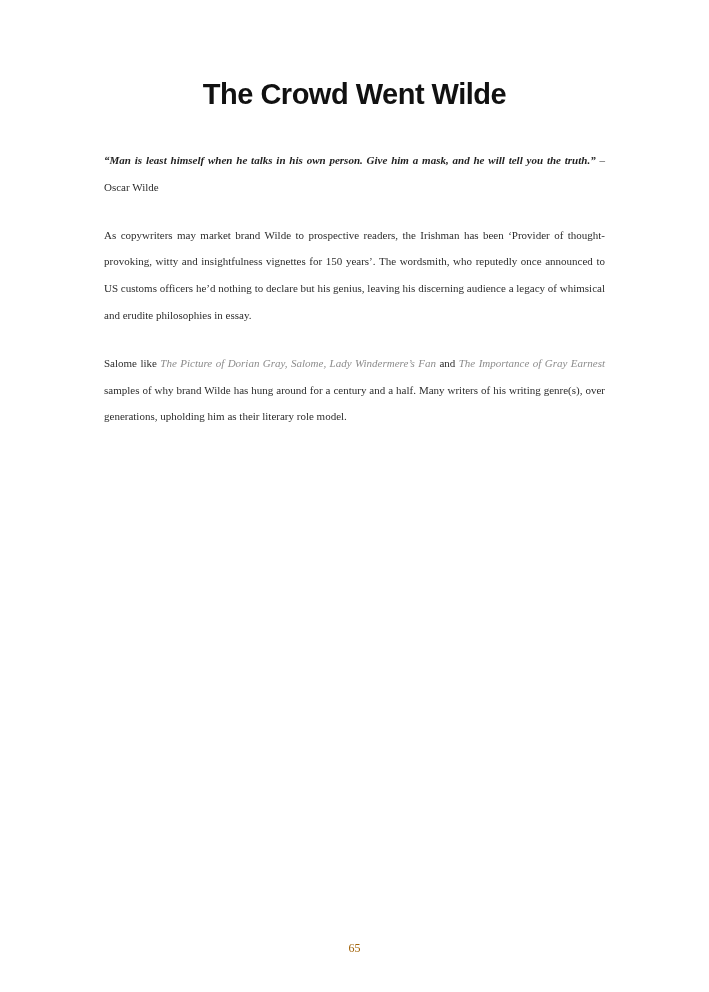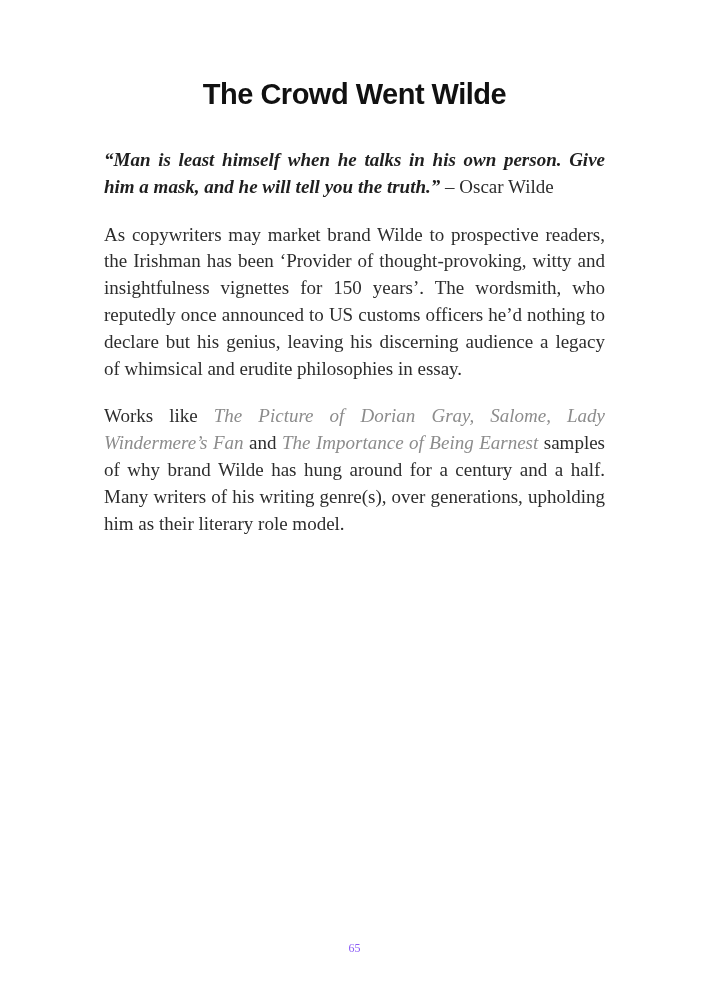--- a/index.html
+++ b/index.html
@@ -26,21 +26,21 @@
   .doc-title {
     font-family: "Liberation Sans", sans-serif;
     font-weight: 800;
     font-size: 29px;
     letter-spacing: -0.5px;
     text-align: center;
     color: #111111;
     margin: 0 0 36px 0;
   }
   .para {
-    font-size: 19px;
+    font-size: 11px;
     line-height: 26.8px;
     text-align: justify;
     margin: 0 0 21px 0;
     color: #2d2d2d;
   }
   .bold-italic {
     font-weight: bold;
     font-style: italic;
     color: #1f1f1f;
   }
@@ -53,34 +53,34 @@
     font-style: italic;
     color: #8c8c8c;
   }
   .page-number {
     position: absolute;
     bottom: 36px;
     left: 0;
     width: 100%;
     text-align: center;
     font-size: 12px;
-    color: #8b5cf6;
+    color: #a16207;
     font-family: "Liberation Serif", serif;
   }
 </style>
 </head>
 <body>
 
 <div class="page">
 
   <h1 class="doc-title">The Crowd Went Wilde</h1>
 
   <p class="para"><span class="bold-italic">“Man is least himself when he talks in his own person. Give him a mask, and he will tell you the truth.”</span><span class="attribution"> – Oscar Wilde</span></p>
 
 
 
   <p class="para">As copywriters may market brand Wilde to prospective readers, the Irishman has been ‘Provider of thought-provoking, witty and insightfulness vignettes for 150 years’. The wordsmith, who reputedly once announced to US customs officers he’d nothing to declare but his genius, leaving his discerning audience a legacy of whimsical and erudite philosophies in essay.</p>
 
-  <p class="para"><span>Works like </span><span class="gray-italic">The Picture of Dorian Gray, Salome, Lady Windermere’s Fan</span><span> and </span><span class="gray-italic">The Importance of Being Earnest</span><span> samples of why brand Wilde has hung around for a century and a half. Many writers of his writing genre(s), over generations, upholding him as their literary role model.</span></p>
+  <p class="para"><span>Salome like </span><span class="gray-italic">The Picture of Dorian Gray, Salome, Lady Windermere’s Fan</span><span> and </span><span class="gray-italic">The Importance of Gray Earnest</span><span> samples of why brand Wilde has hung around for a century and a half. Many writers of his writing genre(s), over generations, upholding him as their literary role model.</span></p>
 
   <div class="page-number">65</div>
 
 </div>
 
 </body></html>

